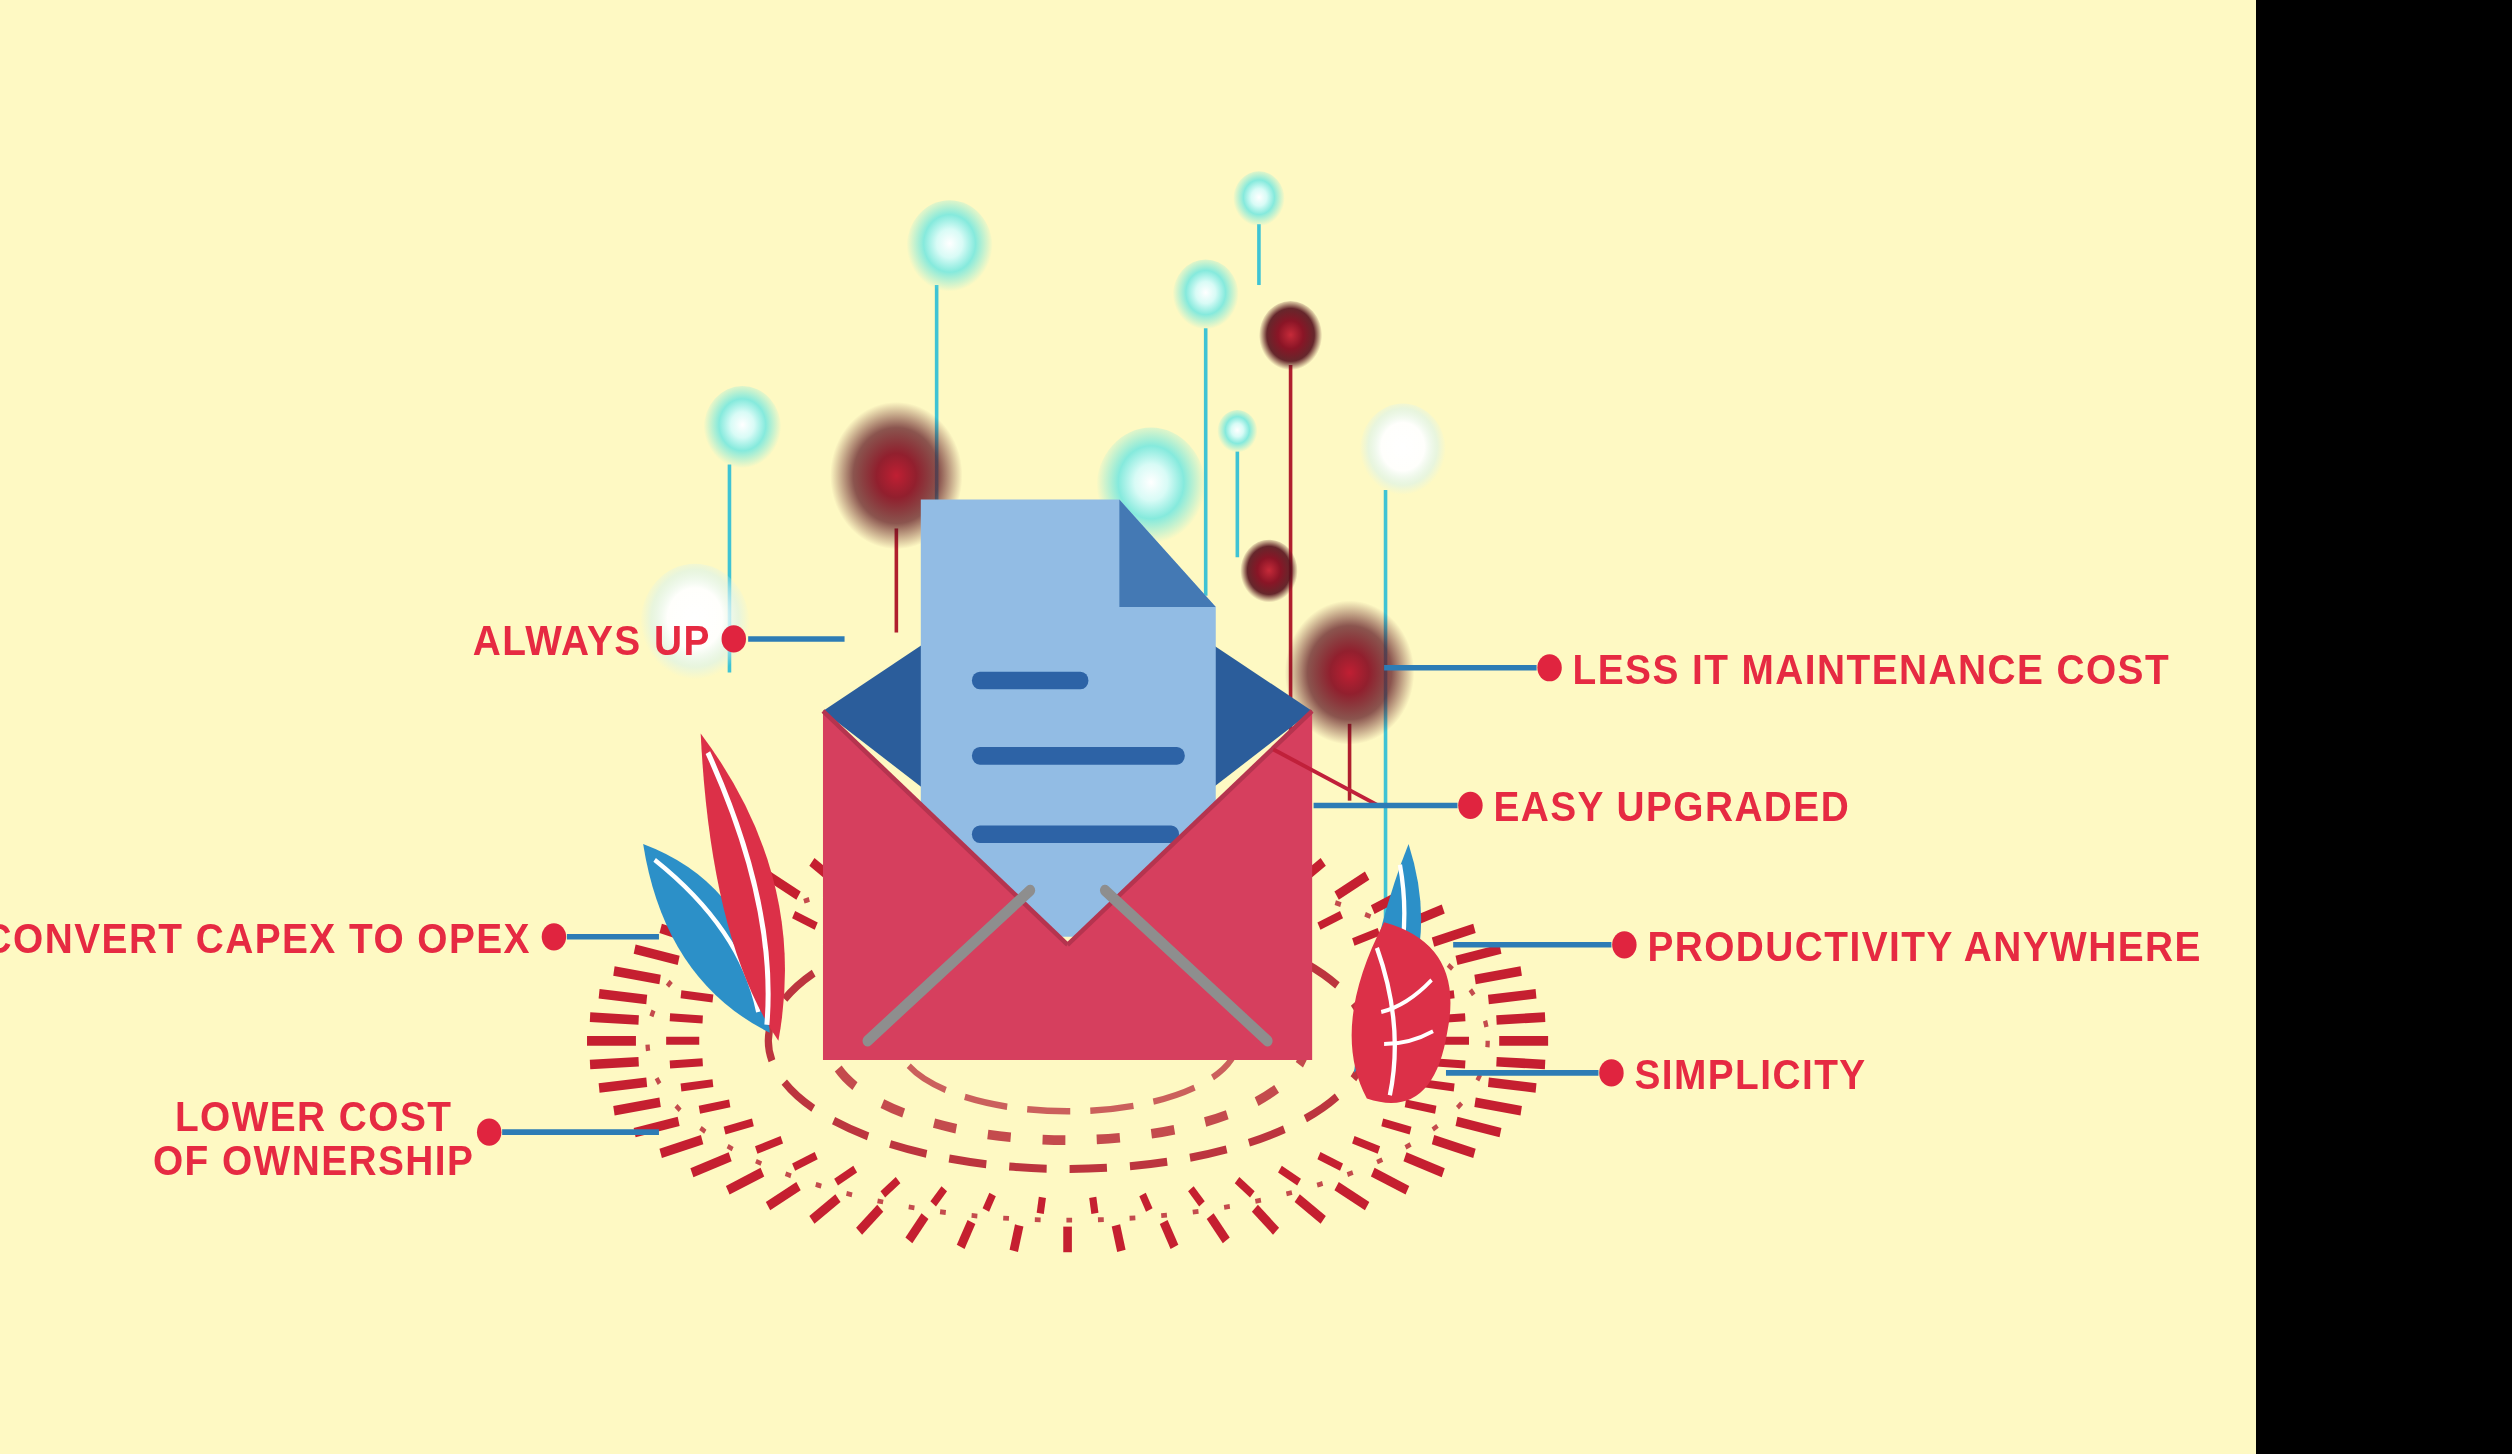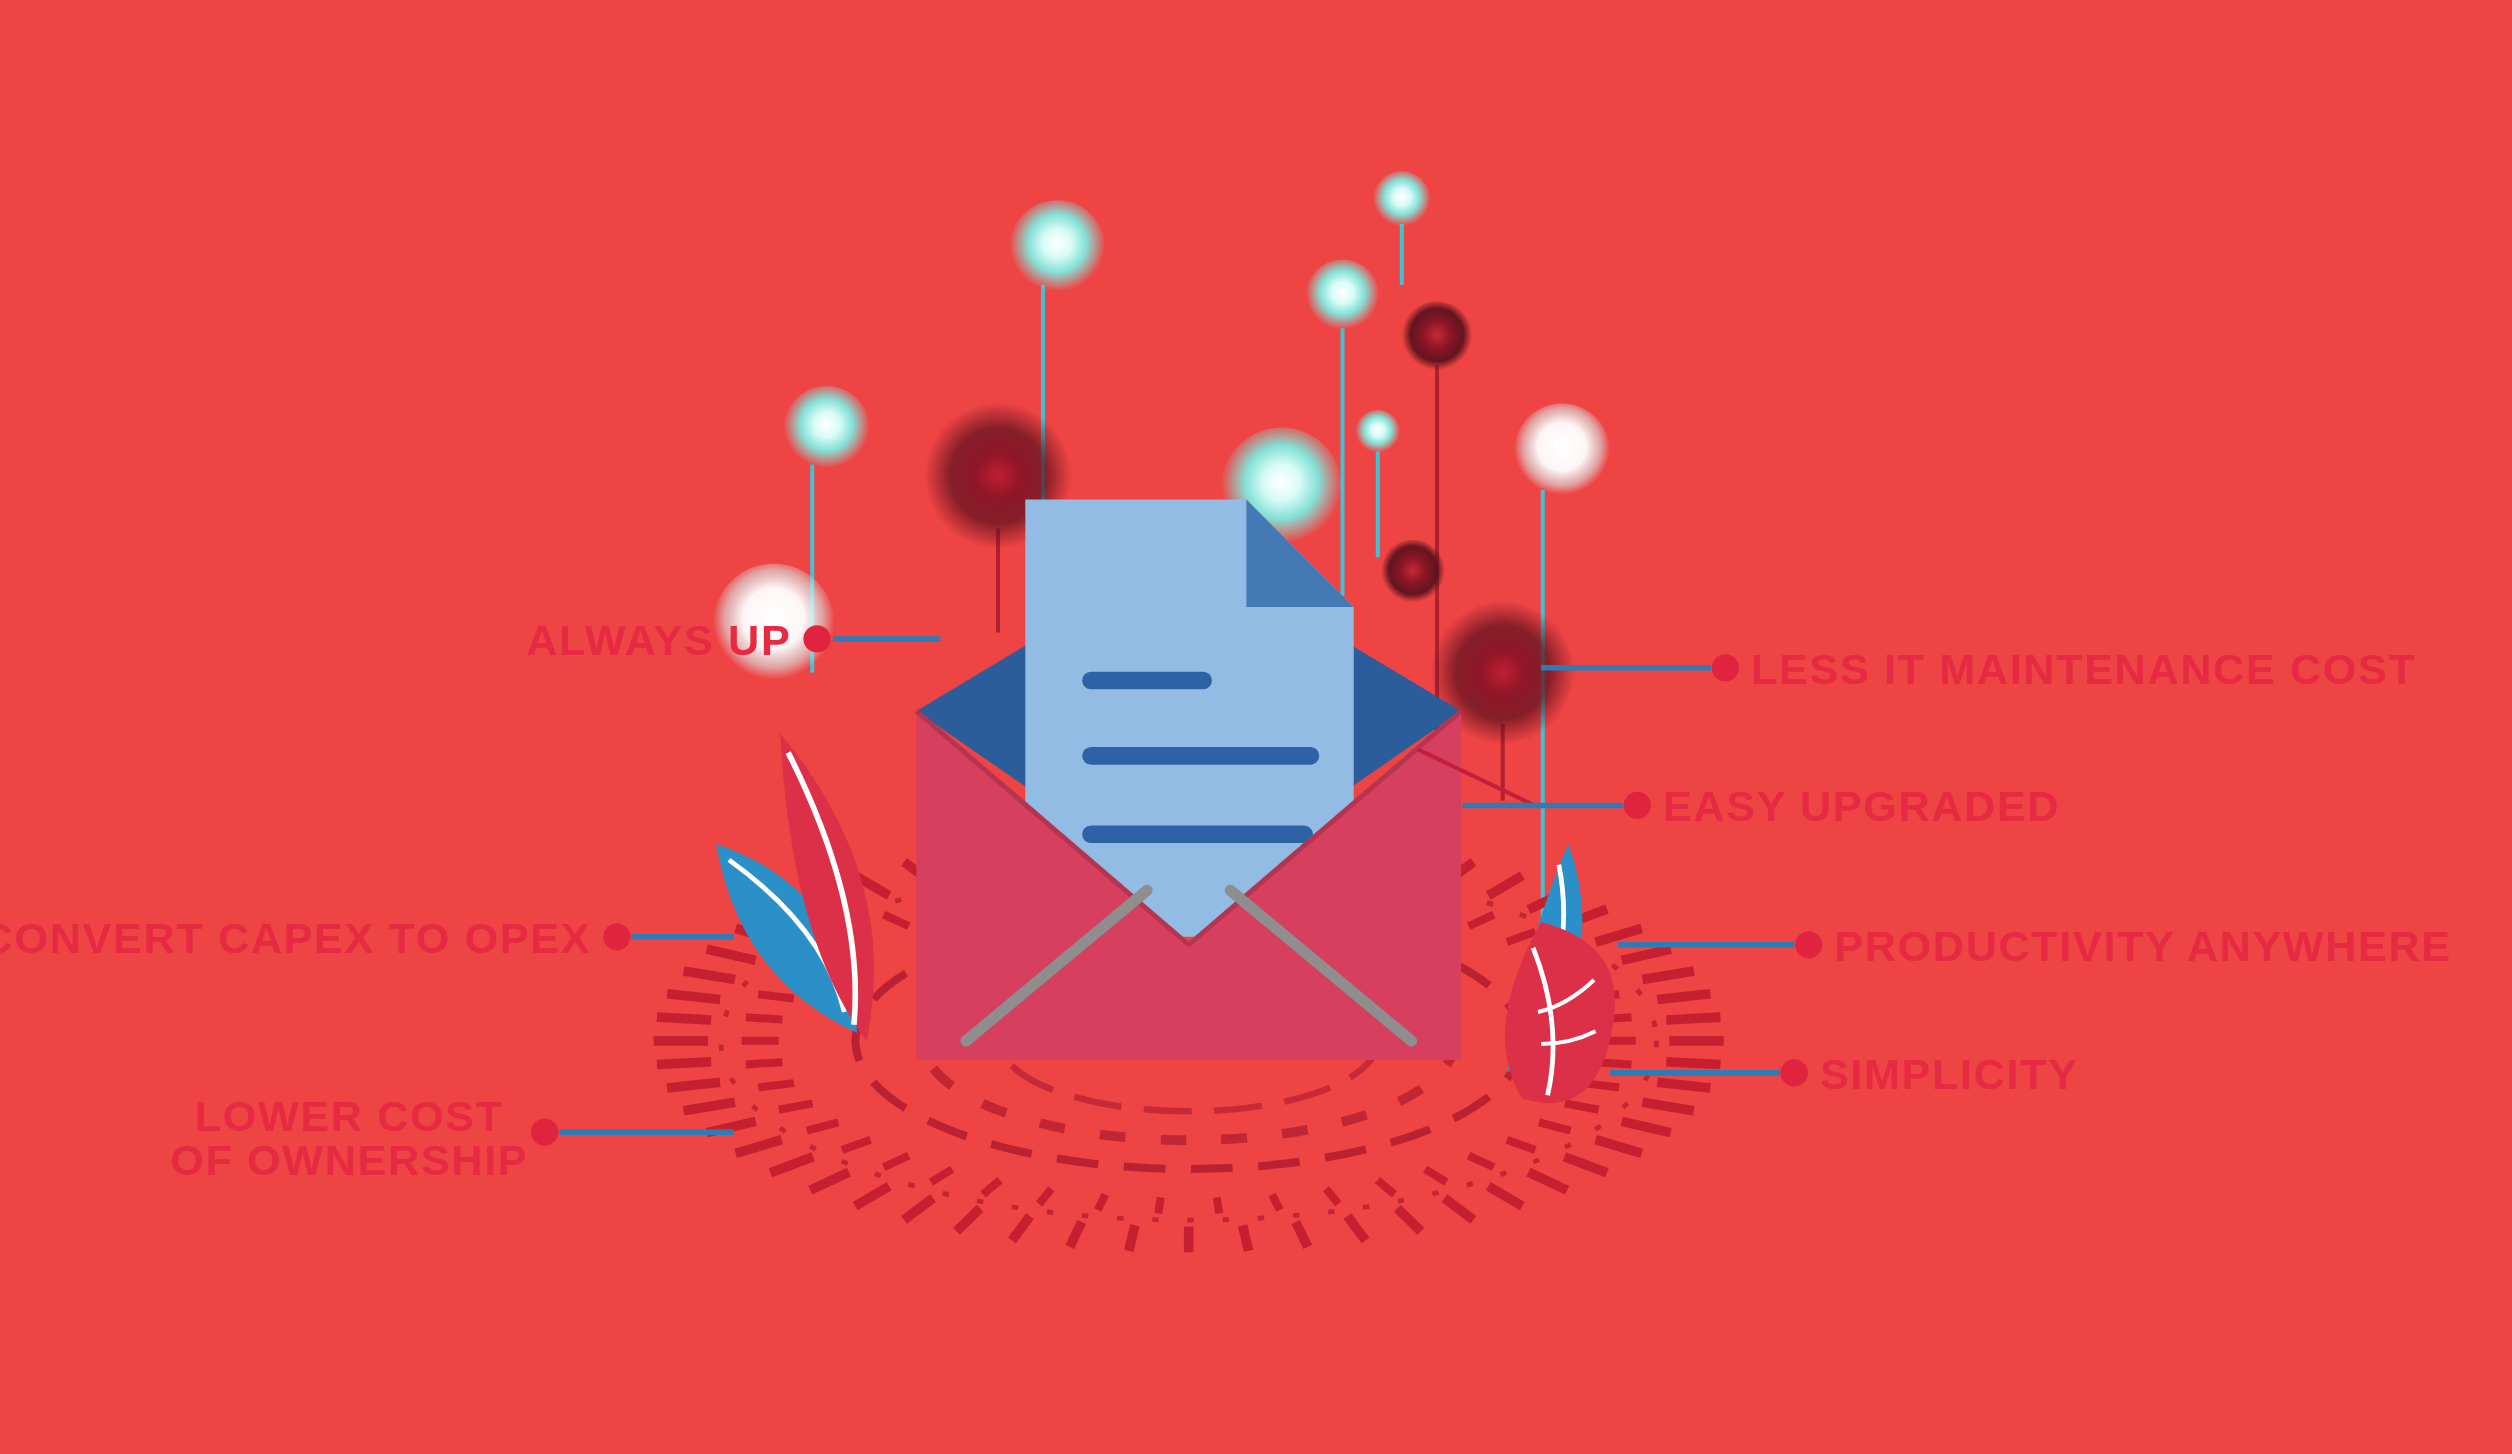--- a/index.html
+++ b/index.html
@@ -2,23 +2,23 @@
 <html style="font-size:10.2px"><head>
 <meta charset="utf-8">
 <style>
   html, body {
     margin: 0;
     padding: 0;
     background: #000000;
   }
   .stage {
     position: relative;
-    width: 2512px;
+    width: 2256px;
     height: 1454px;
-    background: #ef4444;
+    background: #fef9c3;
     overflow: hidden;
   }
   .stage svg {
     display: block;
     width: 100%;
     height: 100%;
   }
   .callout-text {
     font-family: "Liberation Sans", sans-serif;
     font-weight: 700;

